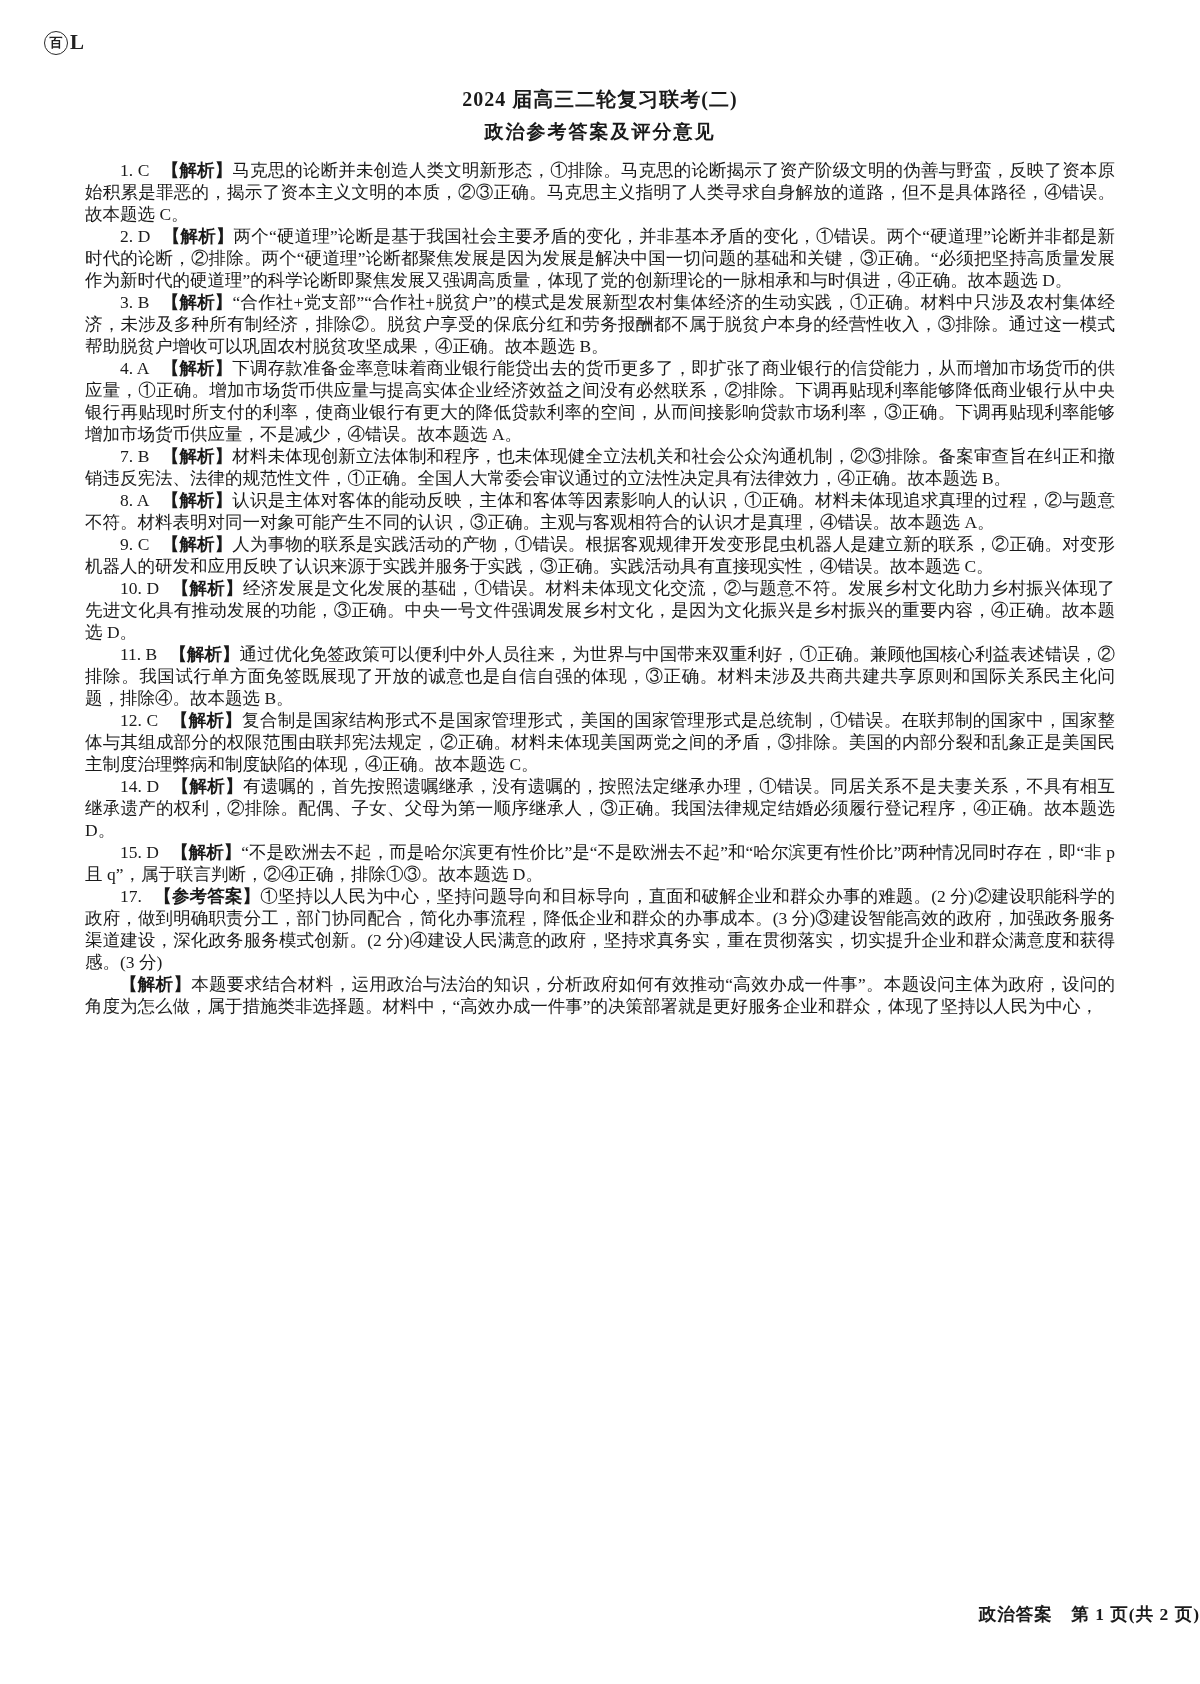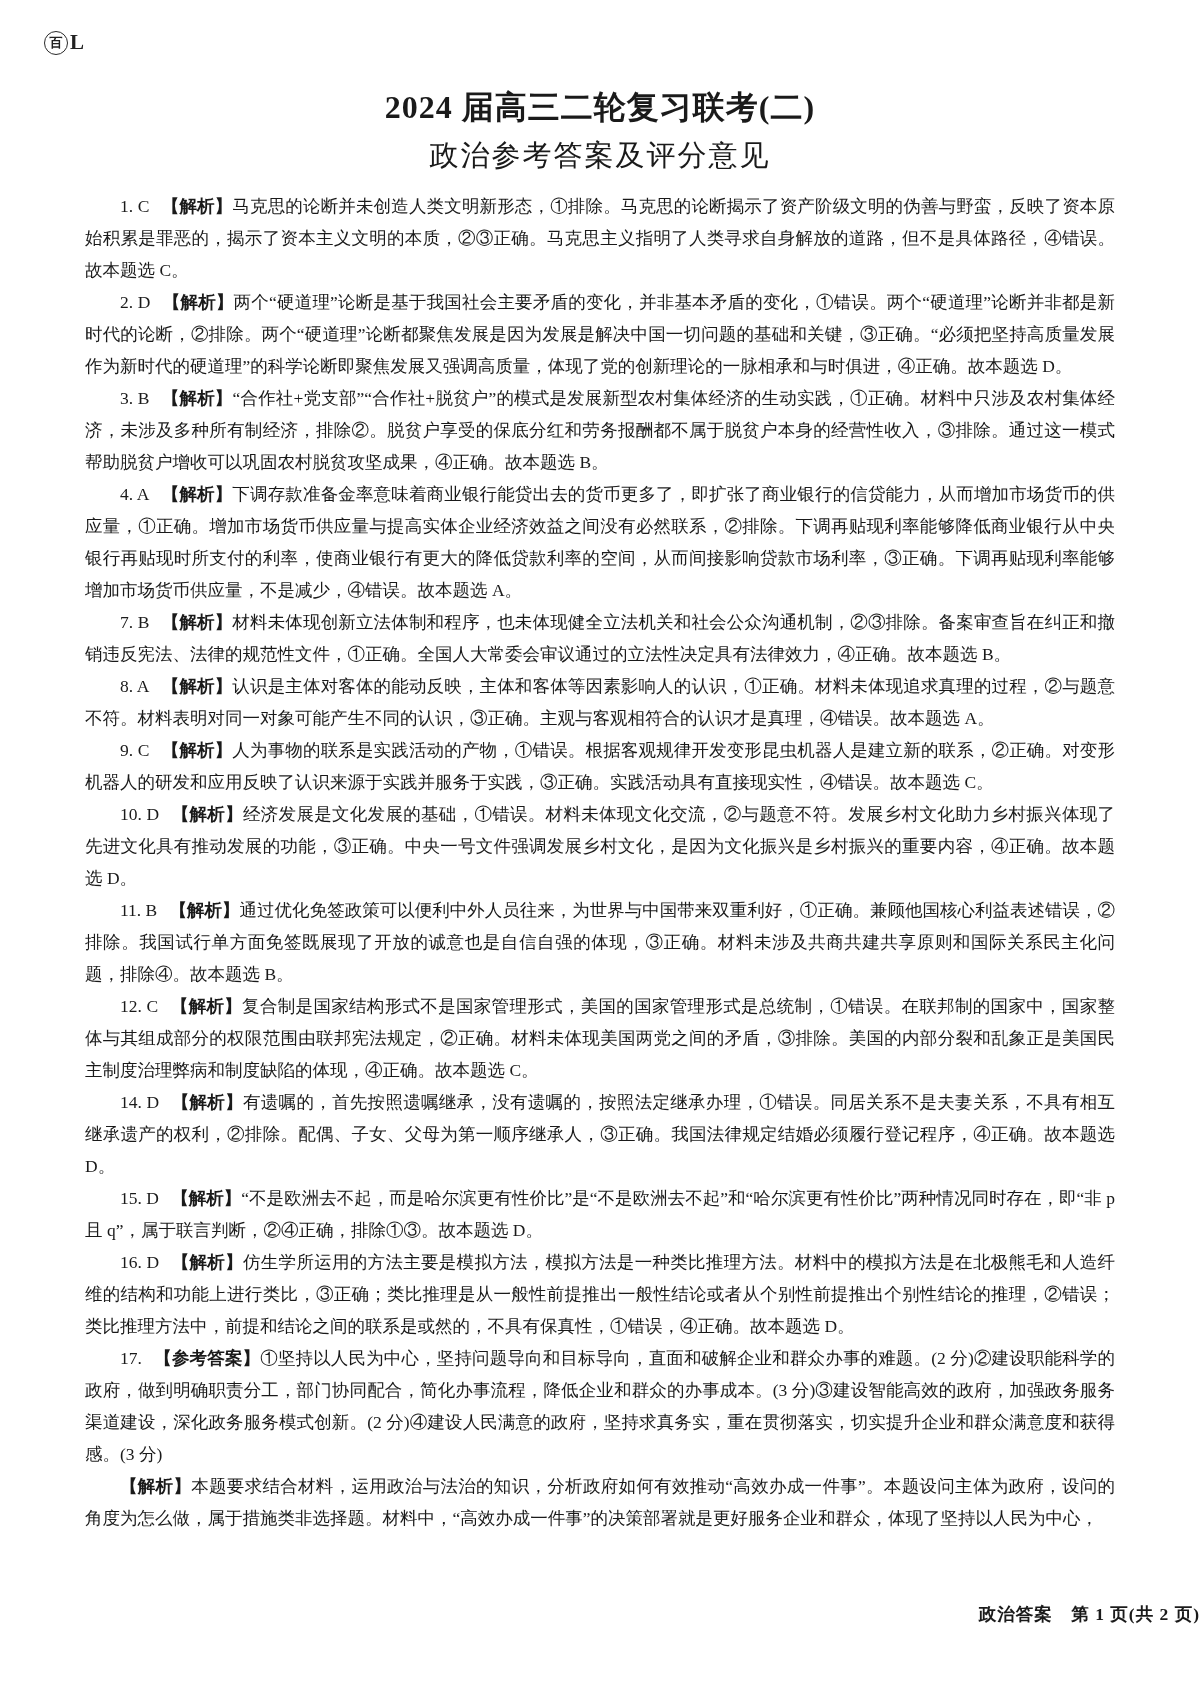--- a/index.html
+++ b/index.html
@@ -38,39 +38,39 @@
     line-height: 1;
   }
   .logo-suffix {
     font-size: 21px;
     font-weight: 700;
     margin-left: 2px;
     font-family: "Liberation Serif", serif;
   }
   h1.title {
     text-align: center;
-    font-size: 32px;
+    font-size: 20px;
     font-weight: 700;
     letter-spacing: 1px;
     font-family: "Liberation Serif", "DejaVu Serif", serif;
   }
   h2.subtitle {
     text-align: center;
-    font-size: 29px;
-    font-weight: 400;
+    font-size: 19px;
+    font-weight: 700;
     letter-spacing: 2px;
     margin: 6px 0 14px 0;
     font-family: "Liberation Sans", "DejaVu Sans", sans-serif;
   }
   .answers {
     width: 1030px;
   }
   p.ans {
     font-size: 17.5px;
-    line-height: 32px;
+    line-height: 22px;
     text-align: justify;
     text-indent: 2em;
     margin: 0;
     word-break: break-all;
   }
   p.ans .num {
     margin-right: 0.7em;
   }
   p.ans .num:empty {
     margin-right: 0;
@@ -125,21 +125,20 @@
 
   <p class="ans"><span class="num">11. B</span><span class="lbl">【解析】</span><span class="txt">通过优化免签政策可以便利中外人员往来，为世界与中国带来双重利好，①正确。兼顾他国核心利益表述错误，②排除。我国试行单方面免签既展现了开放的诚意也是自信自强的体现，③正确。材料未涉及共商共建共享原则和国际关系民主化问题，排除④。故本题选 B。</span></p>
 
   <p class="ans"><span class="num">12. C</span><span class="lbl">【解析】</span><span class="txt">复合制是国家结构形式不是国家管理形式，美国的国家管理形式是总统制，①错误。在联邦制的国家中，国家整体与其组成部分的权限范围由联邦宪法规定，②正确。材料未体现美国两党之间的矛盾，③排除。美国的内部分裂和乱象正是美国民主制度治理弊病和制度缺陷的体现，④正确。故本题选 C。</span></p>
 
 
   <p class="ans"><span class="num">14. D</span><span class="lbl">【解析】</span><span class="txt">有遗嘱的，首先按照遗嘱继承，没有遗嘱的，按照法定继承办理，①错误。同居关系不是夫妻关系，不具有相互继承遗产的权利，②排除。配偶、子女、父母为第一顺序继承人，③正确。我国法律规定结婚必须履行登记程序，④正确。故本题选 D。</span></p>
 
   <p class="ans"><span class="num">15. D</span><span class="lbl">【解析】</span><span class="txt">“不是欧洲去不起，而是哈尔滨更有性价比”是“不是欧洲去不起”和“哈尔滨更有性价比”两种情况同时存在，即“非 p 且 q”，属于联言判断，②④正确，排除①③。故本题选 D。</span></p>
 
-  <p class="ans"><span class="num">16. D</span><span class="lbl">【解析】</span><span class="txt">仿生学所运用的方法主要是模拟方法，模拟方法是一种类比推理方法。材料中的模拟方法是在北极熊毛和人造纤维的结构和功能上进行类比，③正确；类比推理是从一般性前提推出一般性结论或者从个别性前提推出个别性结论的推理，②错误；类比推理方法中，前提和结论之间的联系是或然的，不具有保真性，①错误，④正确。故本题选 D。</span></p>
 
   <p class="ans"><span class="num">17.</span><span class="lbl">【参考答案】</span><span class="txt">①坚持以人民为中心，坚持问题导向和目标导向，直面和破解企业和群众办事的难题。(2 分)②建设职能科学的政府，做到明确职责分工，部门协同配合，简化办事流程，降低企业和群众的办事成本。(3 分)③建设智能高效的政府，加强政务服务渠道建设，深化政务服务模式创新。(2 分)④建设人民满意的政府，坚持求真务实，重在贯彻落实，切实提升企业和群众满意度和获得感。(3 分)</span></p>
 
   <p class="ans"><span class="lbl">【解析】</span><span class="txt">本题要求结合材料，运用政治与法治的知识，分析政府如何有效推动“高效办成一件事”。本题设问主体为政府，设问的角度为怎么做，属于措施类非选择题。材料中，“高效办成一件事”的决策部署就是更好服务企业和群众，体现了坚持以人民为中心，</span></p>
 </div>
 
   <div class="footer">政治答案　第 1 页(共 2 页)</div>
 
 </div>
 

